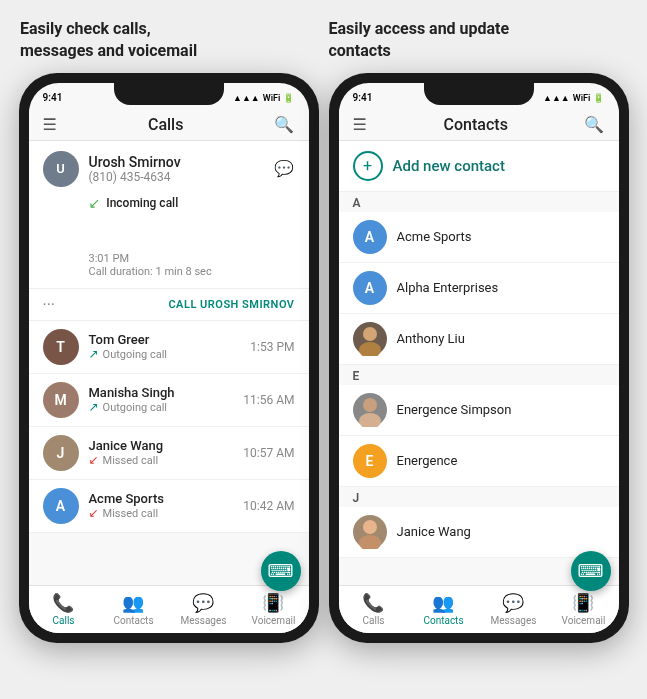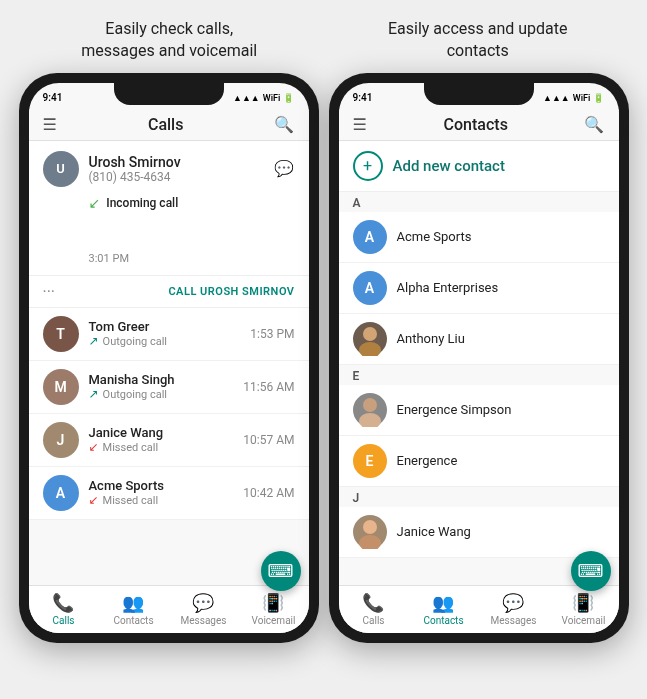--- a/index.html
+++ b/index.html
@@ -15,23 +15,23 @@
     }
 
     .top-section {
       display: flex;
       width: 100%;
       padding: 18px 20px 10px;
       gap: 10px;
     }
     .top-section .headline {
       flex: 1;
-      text-align: center;
+      text-align: left;
       font-size: 16px;
-      font-weight: 400;
+      font-weight: 700;
       color: #222;
       line-height: 1.4;
     }
 
     .phones-row {
       display: flex;
       width: 100%;
       gap: 10px;
       padding: 0 10px;
       justify-content: center;
@@ -332,20 +332,21 @@
                 <div class="call-name">Urosh Smirnov</div>
                 <div class="call-number">(810) 435-4634</div>
               </div>
               <div class="chat-icon">💬</div>
             </div>
             <div class="call-detail-row">
               <span class="call-type-icon" style="color:#4caf50;">↙</span>
               <span class="call-type-label">Incoming call</span>
             </div>
             <div class="call-time-small" style="padding-left:46px;margin-top:37px;">3:01 PM</div>
+            <div class="call-duration">Call duration: 1 min 8 sec</div>
           </div>
 
           <div class="action-row">
             <span class="dots">···</span>
             <span class="call-action-btn">CALL UROSH SMIRNOV</span>
           </div>
 
           <div class="call-item">
             <div class="avatar" style="background:#795548;">T</div>
             <div class="call-item-info">

